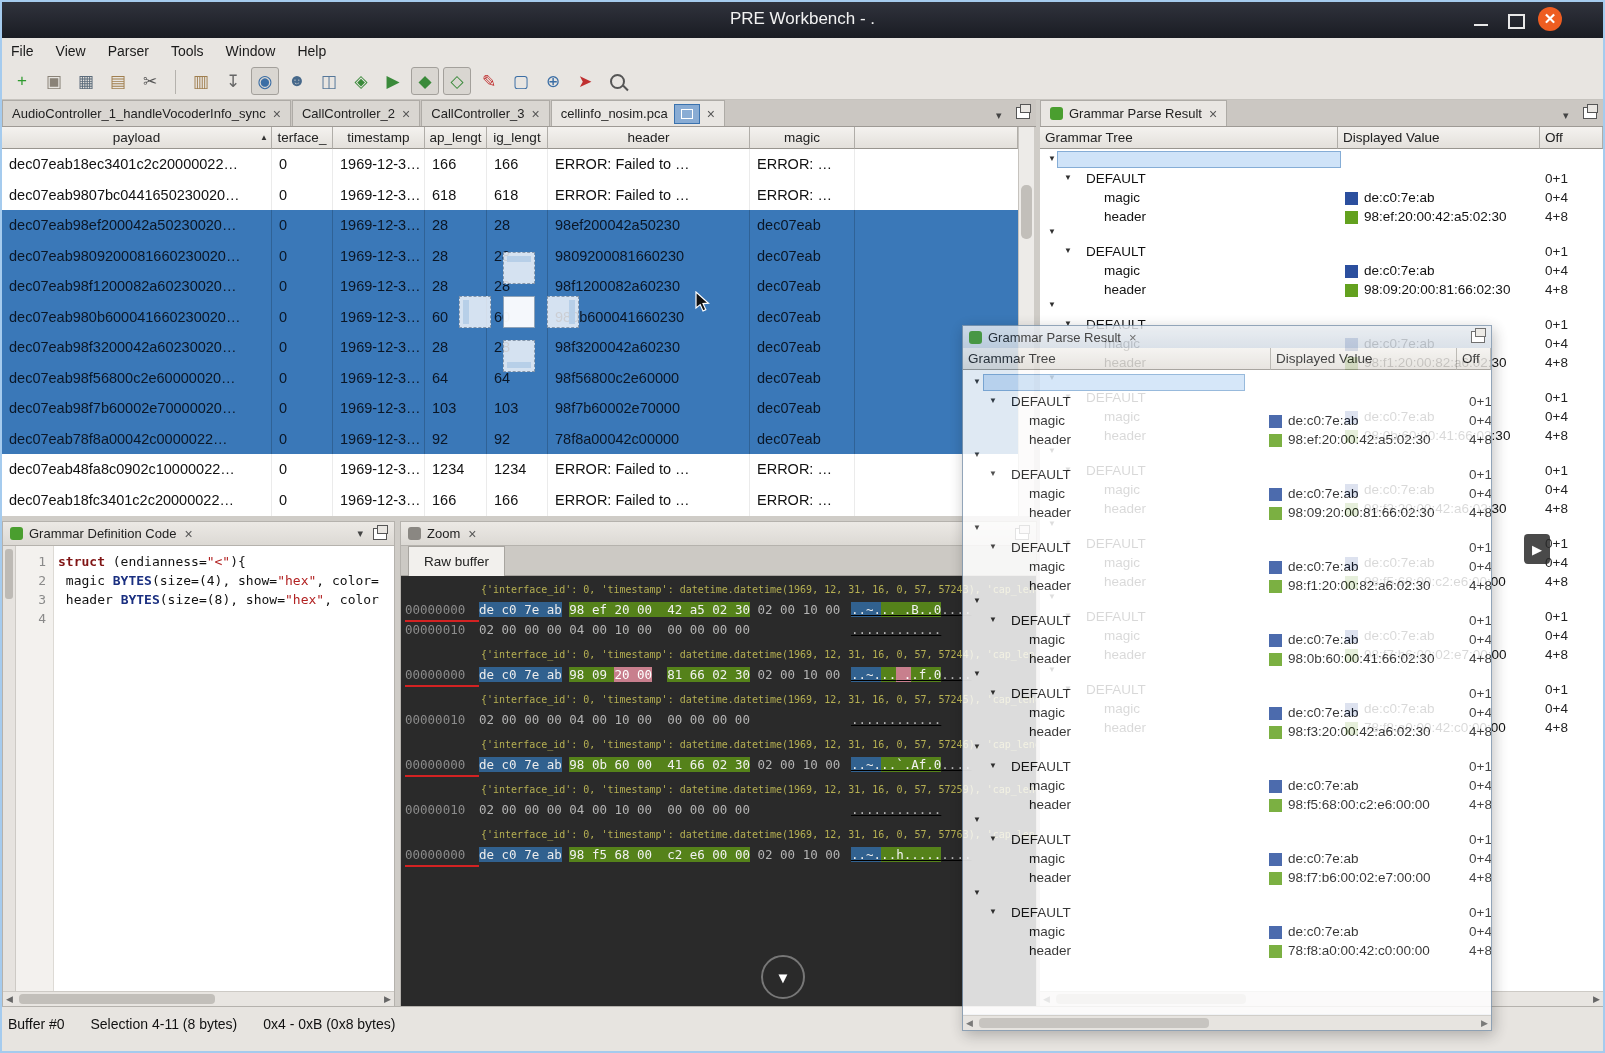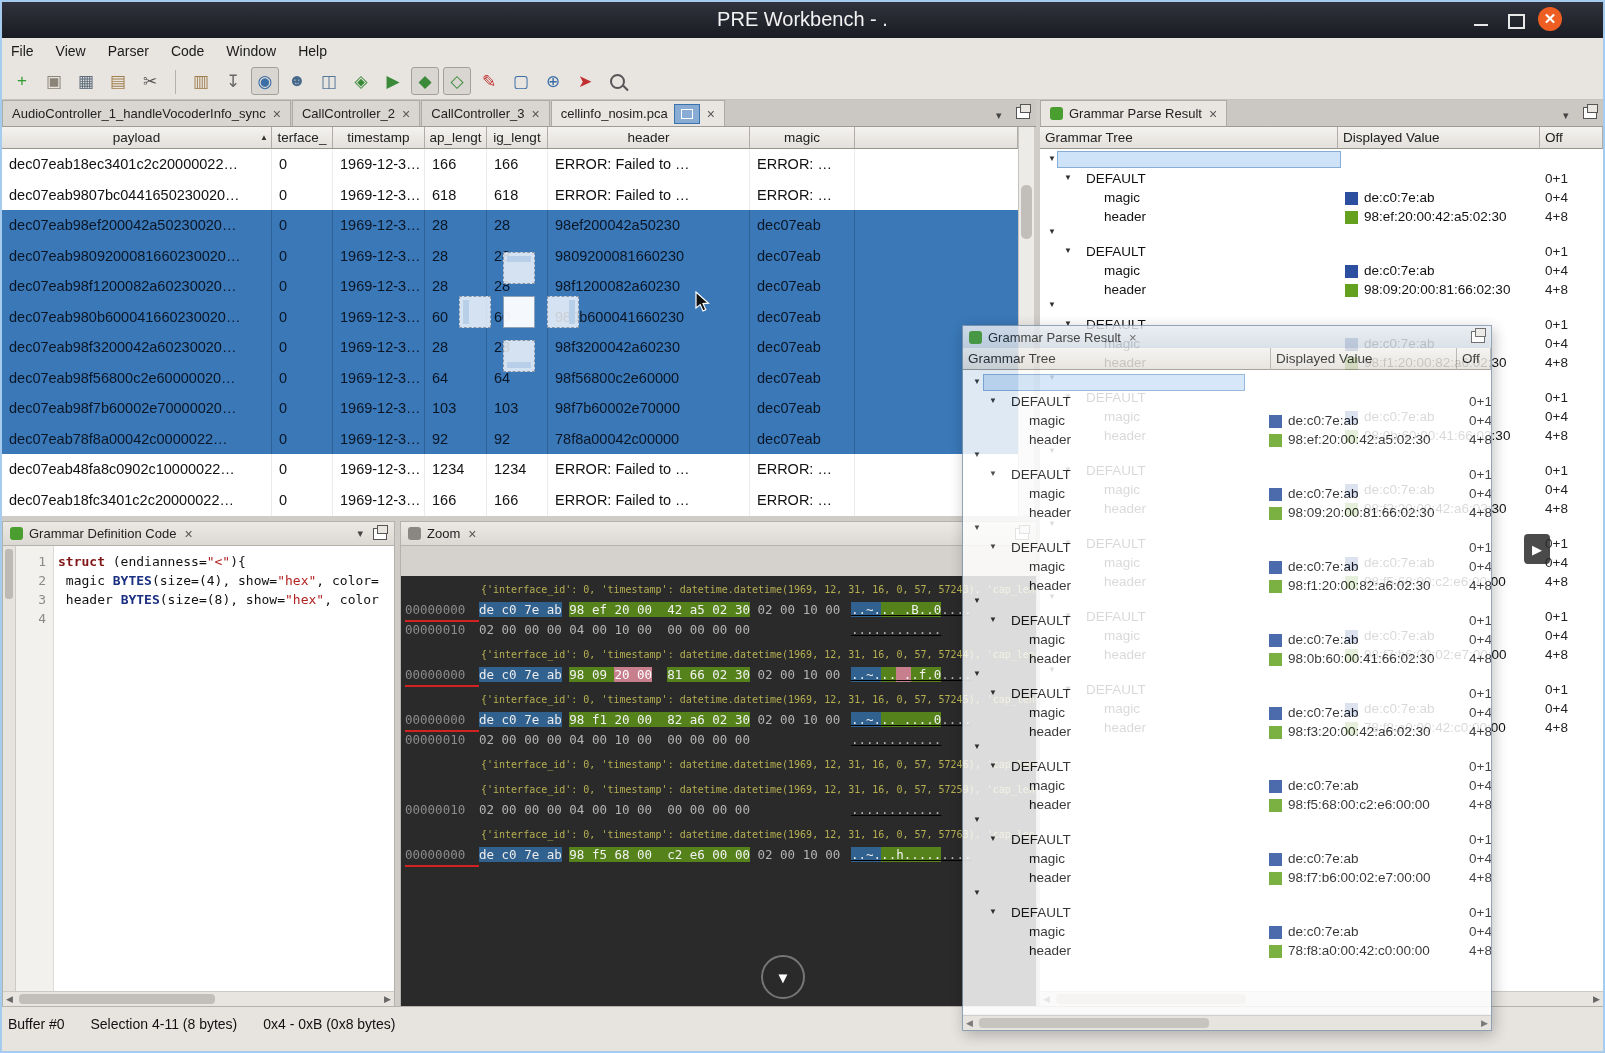--- a/index.html
+++ b/index.html
@@ -3,21 +3,21 @@
 <meta charset="utf-8">
 <style>
   html,body{margin:0;padding:0;width:1605px;height:1053px;overflow:hidden;
     font-family:"Liberation Sans",sans-serif;background:#cfccc7;position:relative;}
   .frame{position:absolute;inset:0;border:2px solid #a5cbee;pointer-events:none;z-index:300;}
 
   
   .titlebar{position:absolute;left:0;top:0;width:1605px;height:38px;
     background:linear-gradient(#31343e,#1a1c23);}
   .title{position:absolute;left:0;top:0;width:100%;text-align:center;line-height:38px;
-    color:#f2f2f2;font-size:20px;}
+    color:#f2f2f2;font-size:17px;}
   .win-min{position:absolute;left:1474px;top:24px;width:14px;height:2px;background:#e8e8e8;}
   .win-max{position:absolute;left:1508px;top:14px;width:13px;height:11px;border:2px solid #e8e8e8;}
   .win-close{position:absolute;left:1538px;top:7px;width:24px;height:24px;border-radius:50%;
     background:#ee5d21;color:#fff;text-align:center;line-height:23px;font-size:15px;font-weight:bold;}
 
   
   .menubar{position:absolute;left:0;top:38px;width:1605px;height:26px;background:#e8e5e1;}
   .menu-item{display:inline-block;padding:0 11px;line-height:26px;font-size:14px;color:#1a1a1a;}
   .toolbar{position:absolute;left:0;top:64px;width:1605px;height:36px;background:#e8e5e1;
     border-bottom:1px solid #c6c3be;padding-left:6px;box-sizing:border-box;}
@@ -147,21 +147,21 @@
 </head>
 <body>
 
 <div class="titlebar">
   <div class="title">PRE Workbench - .</div>
   <div class="win-min"></div>
   <div class="win-max"></div>
   <div class="win-close">✕</div>
 </div>
 
-<div class="menubar" id="menubar"><span class="menu-item">File</span><span class="menu-item">View</span><span class="menu-item">Parser</span><span class="menu-item">Code</span><span class="menu-item">Window</span><span class="menu-item">Help</span></div>
+<div class="menubar" id="menubar"><span class="menu-item">File</span><span class="menu-item">View</span><span class="menu-item">Parser</span><span class="menu-item">Tools</span><span class="menu-item">Window</span><span class="menu-item">Help</span></div>
 <div class="toolbar" id="toolbar"><span class="tool">
       <span style="color: rgb(46, 155, 46);">+</span>
     </span><span class="tool">
       <span style="color: rgb(138, 131, 120);">▣</span>
     </span><span class="tool">
       <span style="color: rgb(91, 107, 122);">▦</span>
     </span><span class="tool">
       <span style="color: rgb(160, 127, 79);">▤</span>
     </span><span class="tool">
       <span style="color: rgb(85, 85, 85);">✂</span>
@@ -283,33 +283,36 @@
 </div>
 
 <div class="panel" style="left:400px;top:521px;width:637px;height:485px;background:#d5d2cd;">
   <div class="panel-hdr">
     <span class="tab-ico gray-ico"></span>
     <span>Zoom</span>
     <span class="x">×</span>
     <span class="spacer"></span>
     <span class="float-ico"></span>
   </div>
+  <div class="rb-strip">
+    <span class="rb-tab"><span>Raw buffer</span></span>
+  </div>
   <div class="hex-area" id="hex-area">
       <div class="hx-meta">{'interface_id': 0, 'timestamp': datetime.datetime(1969, 12, 31, 16, 0, 57, 57243), 'cap_length': 2</div>
       <div class="hx-line"><span class="hx-off err">00000000</span><span class="hx-bytes"><span class="hb">de c0 7e ab</span><span class="hn"> </span><span class="hg">98 ef 20 00  42 a5 02 30</span><span class="hn"> </span><span class="hn">02 00 10 00</span></span><span class="hx-ascii"><span class="hb">..~.</span><span class="hg">.. .B..0</span><span class="hn">....</span></span></div>
       <div class="hx-line"><span class="hx-off">00000010</span><span class="hx-bytes"><span class="hn">02 00 00 00 04 00 10 00  00 00 00 00</span></span><span class="hx-ascii"><span class="hn">............</span></span></div>
       <div class="hx-gap"></div>
       <div class="hx-meta">{'interface_id': 0, 'timestamp': datetime.datetime(1969, 12, 31, 16, 0, 57, 57244), 'cap_length': 2</div>
       <div class="hx-line"><span class="hx-off err">00000000</span><span class="hx-bytes"><span class="hb">de c0 7e ab</span><span class="hn"> </span><span class="hg">98 09 </span><span class="hk">20 00</span><span class="hn">  </span><span class="hg">81 66 02 30</span><span class="hn"> </span><span class="hn">02 00 10 00</span></span><span class="hx-ascii"><span class="hb">..~.</span><span class="hg">..</span><span class="hk"> .</span><span class="hg">.f.0</span><span class="hn">....</span></span></div>
       <div class="hx-gap"></div>
       <div class="hx-meta">{'interface_id': 0, 'timestamp': datetime.datetime(1969, 12, 31, 16, 0, 57, 57245), 'cap_length': 2</div>
-      <div class="hx-line"><span class="hx-off err">00000000</span><span class="hx-bytes"><span class="hb">de c0 7e ab</span><span class="hn"> </span><span class="hg">98 f1 20 00  82 a6 02 30</span><span class="hn"> </span><span class="hn">02 00 10 00</span></span><span class="hx-ascii"><span class="hb">..~.</span><span class="hg">.. ....0</span><span class="hn">....</span></span></div>
       <div class="hx-line"><span class="hx-off">00000010</span><span class="hx-bytes"><span class="hn">02 00 00 00 04 00 10 00  00 00 00 00</span></span><span class="hx-ascii"><span class="hn">............</span></span></div>
       <div class="hx-gap"></div>
       <div class="hx-meta">{'interface_id': 0, 'timestamp': datetime.datetime(1969, 12, 31, 16, 0, 57, 57246), 'cap_length': 6</div>
+      <div class="hx-line"><span class="hx-off err">00000000</span><span class="hx-bytes"><span class="hb">de c0 7e ab</span><span class="hn"> </span><span class="hg">98 0b 60 00  41 66 02 30</span><span class="hn"> </span><span class="hn">02 00 10 00</span></span><span class="hx-ascii"><span class="hb">..~.</span><span class="hg">..`.Af.0</span><span class="hn">....</span></span></div>
       <div class="hx-gap"></div>
       <div class="hx-meta">{'interface_id': 0, 'timestamp': datetime.datetime(1969, 12, 31, 16, 0, 57, 57259), 'cap_length': 2</div>
       <div class="hx-line"><span class="hx-off">00000010</span><span class="hx-bytes"><span class="hn">02 00 00 00 04 00 10 00  00 00 00 00</span></span><span class="hx-ascii"><span class="hn">............</span></span></div>
       <div class="hx-gap"></div>
       <div class="hx-meta">{'interface_id': 0, 'timestamp': datetime.datetime(1969, 12, 31, 16, 0, 57, 57763), 'cap_length': 6</div>
       <div class="hx-line"><span class="hx-off err">00000000</span><span class="hx-bytes"><span class="hb">de c0 7e ab</span><span class="hn"> </span><span class="hg">98 f5 68 00  c2 e6 00 00</span><span class="hn"> </span><span class="hn">02 00 10 00</span></span><span class="hx-ascii"><span class="hb">..~.</span><span class="hg">..h.....</span><span class="hn">....</span></span></div>
       <div class="hx-gap"></div>
     </div>
 </div>
 

